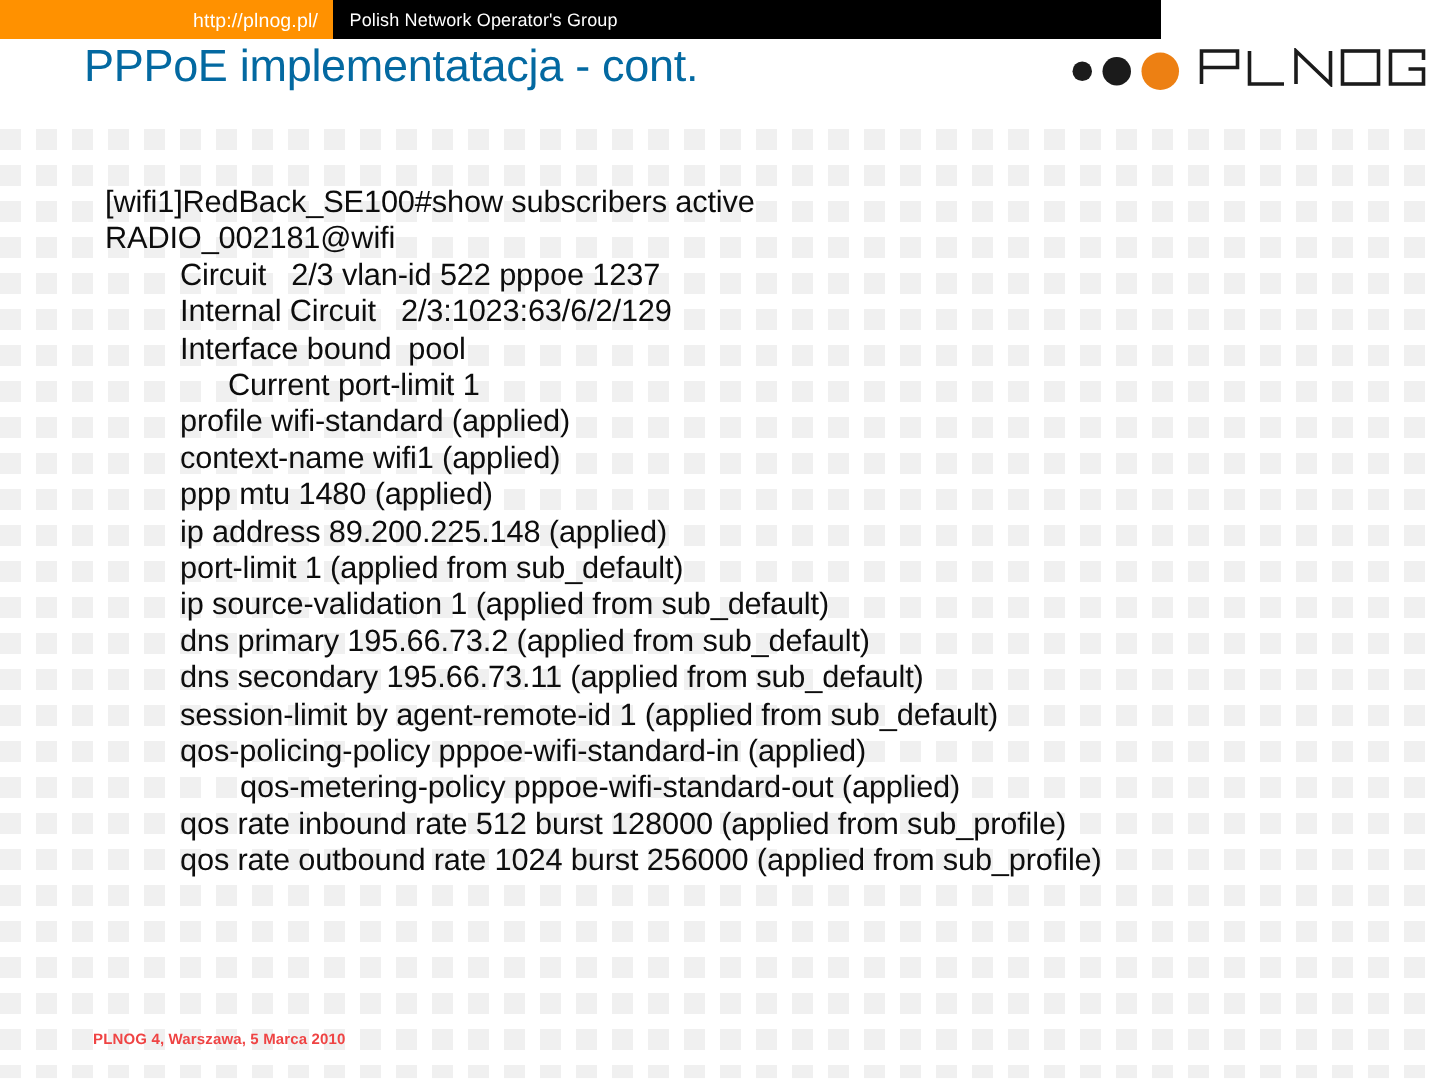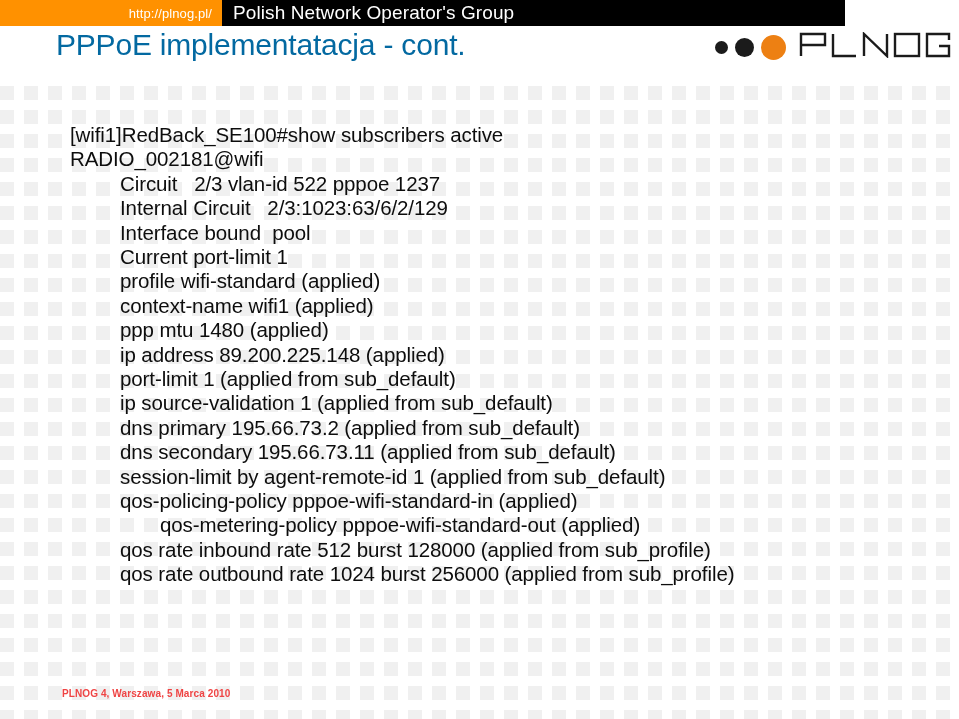--- a/index.html
+++ b/index.html
@@ -33,21 +33,21 @@
     -webkit-mask-image: repeating-linear-gradient(to bottom, #000 0 14px, transparent 14px 24px);
     mask-image: repeating-linear-gradient(to bottom, #000 0 14px, transparent 14px 24px);
     pointer-events: none;
     z-index: 0;
   }
 
   
   #topbar {
     position: absolute;
     left: 0; top: 0;
-    width: 845px;
+    width: 774px;
     height: 26px;
     background: #000000;
     z-index: 5;
     display: flex;
     align-items: center;
   }
   #topbar-orange {
     position: absolute;
     left: 0; top: 0;
     width: 222px;
@@ -66,21 +66,21 @@
     color: #ffffff;
     letter-spacing: 0.1px;
   }
   #topbar-tagline {
     position: absolute;
     left: 233px;
     top: 0;
     height: 26px;
     display: flex;
     align-items: center;
-    font-size: 19px;
+    font-size: 12px;
     color: #ffffff;
     letter-spacing: 0.1px;
   }
 
   
   #slide-title {
     position: absolute;
     left: 56px;
     top: 28px;
     font-size: 30px;
@@ -174,21 +174,21 @@
       </svg>
     </span>
   </div>
 
   <div id="content">
       <div class="cli-line" style="left: 70px; top: 125px;">[wifi1]RedBack_SE100#show subscribers active</div>
       <div class="cli-line" style="left: 70px; top: 149.4px;">RADIO_002181@wifi</div>
       <div class="cli-line" style="left: 120px; top: 173.8px;">Circuit   2/3 vlan-id 522 pppoe 1237</div>
       <div class="cli-line" style="left: 120px; top: 198.2px;">Internal Circuit   2/3:1023:63/6/2/129</div>
       <div class="cli-line" style="left: 120px; top: 222.6px;">Interface bound  pool</div>
-      <div class="cli-line" style="left: 120px; top: 247px;">Current port-limit 1</div>
+      <div class="cli-line" style="left: 120px; top: 247px; padding-left: 32px;">Current port-limit 1</div>
       <div class="cli-line" style="left: 120px; top: 271.4px;">profile wifi-standard (applied)</div>
       <div class="cli-line" style="left: 120px; top: 295.8px;">context-name wifi1 (applied)</div>
       <div class="cli-line" style="left: 120px; top: 320.2px;">ppp mtu 1480 (applied)</div>
       <div class="cli-line" style="left: 120px; top: 344.6px;">ip address 89.200.225.148 (applied)</div>
       <div class="cli-line" style="left: 120px; top: 369px;">port-limit 1 (applied from sub_default)</div>
       <div class="cli-line" style="left: 120px; top: 393.4px;">ip source-validation 1 (applied from sub_default)</div>
       <div class="cli-line" style="left: 120px; top: 417.8px;">dns primary 195.66.73.2 (applied from sub_default)</div>
       <div class="cli-line" style="left: 120px; top: 442.2px;">dns secondary 195.66.73.11 (applied from sub_default)</div>
       <div class="cli-line" style="left: 120px; top: 466.6px;">session-limit by agent-remote-id 1 (applied from sub_default)</div>
       <div class="cli-line" style="left: 120px; top: 491px;">qos-policing-policy pppoe-wifi-standard-in (applied)</div>

